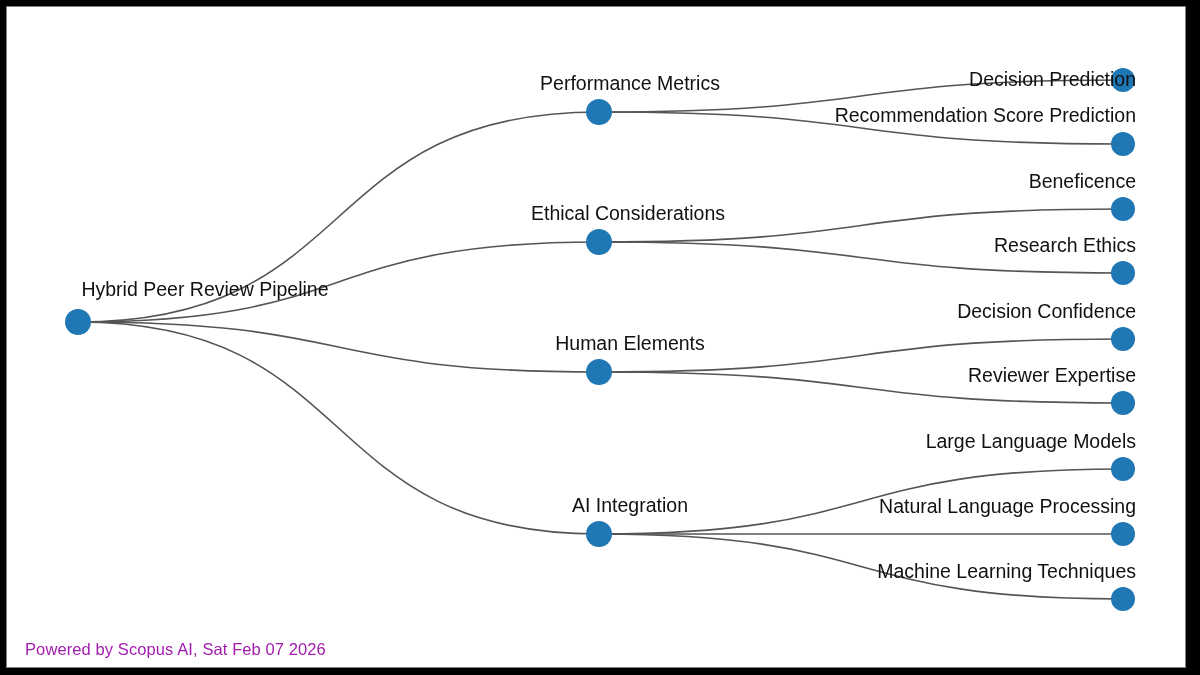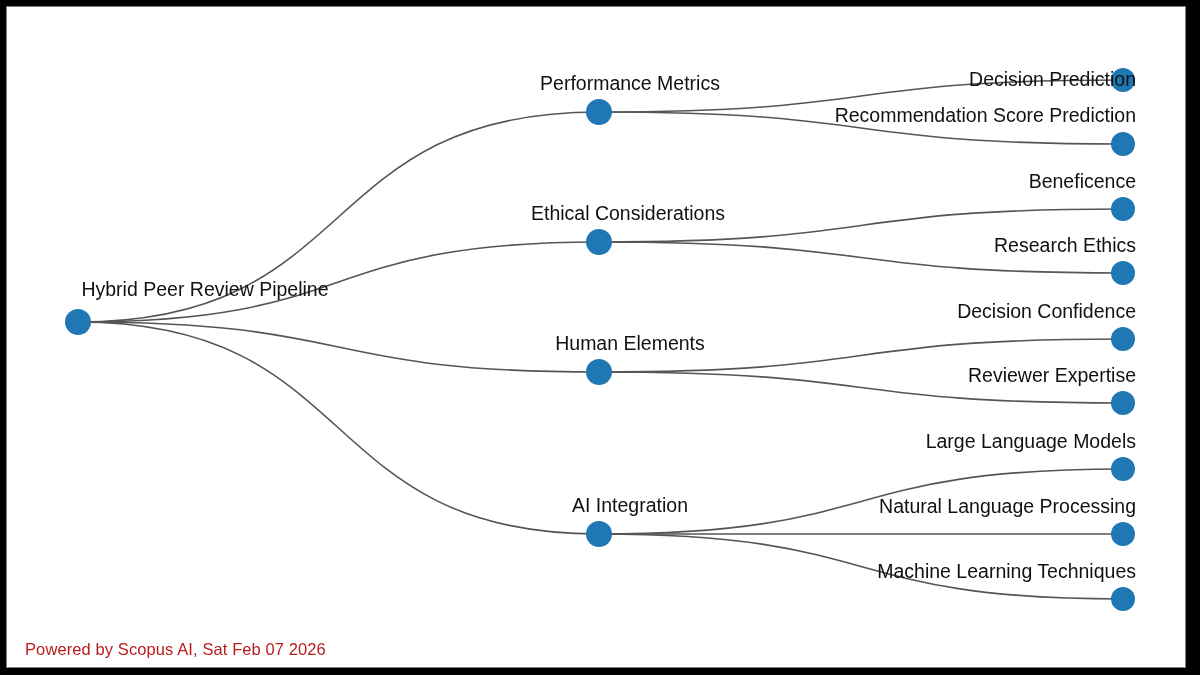--- a/index.html
+++ b/index.html
@@ -53,21 +53,21 @@
     font-size: 19.5px;
     fill: #111111;
     dominant-baseline: alphabetic;
   }
   #footer {
     position: absolute;
     left: 18px;
     bottom: 8px;
     font-family: "Liberation Sans", sans-serif;
     font-size: 16.5px;
-    color: #b91c1c;
+    color: #a21caf;
     white-space: nowrap;
     letter-spacing: 0.1px;
   }
 </style>
 </head>
 <body>
 
 <div id="app">
   <div id="canvas-card">
     <svg id="graph-svg" viewBox="0 0 1180 662">

